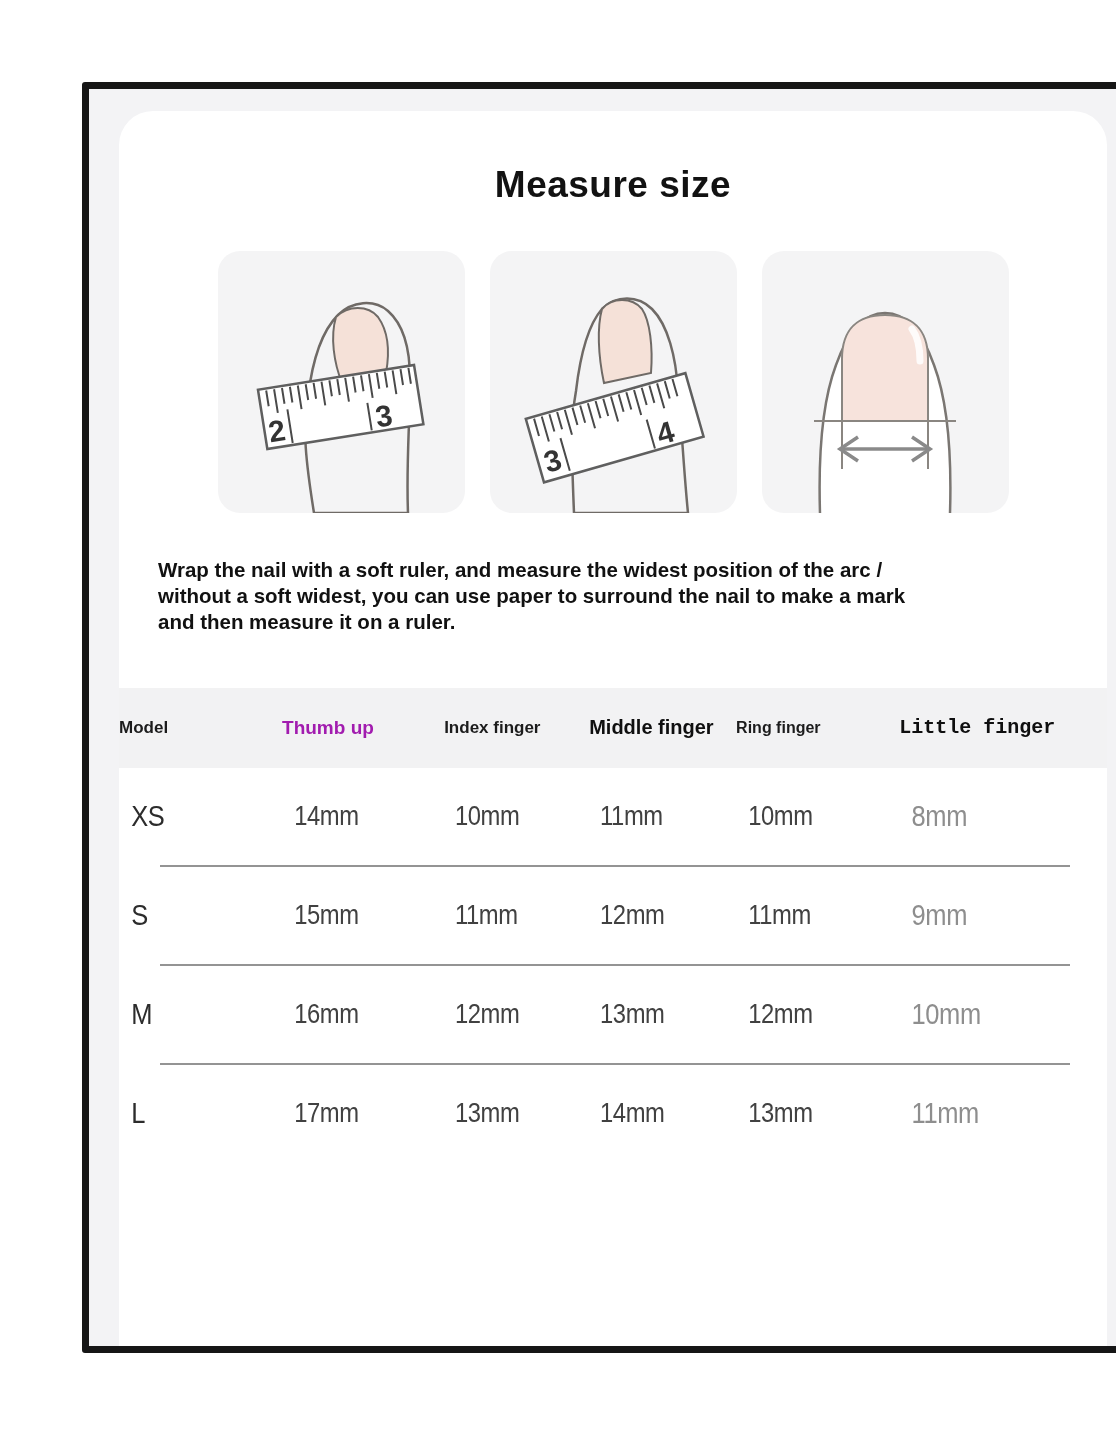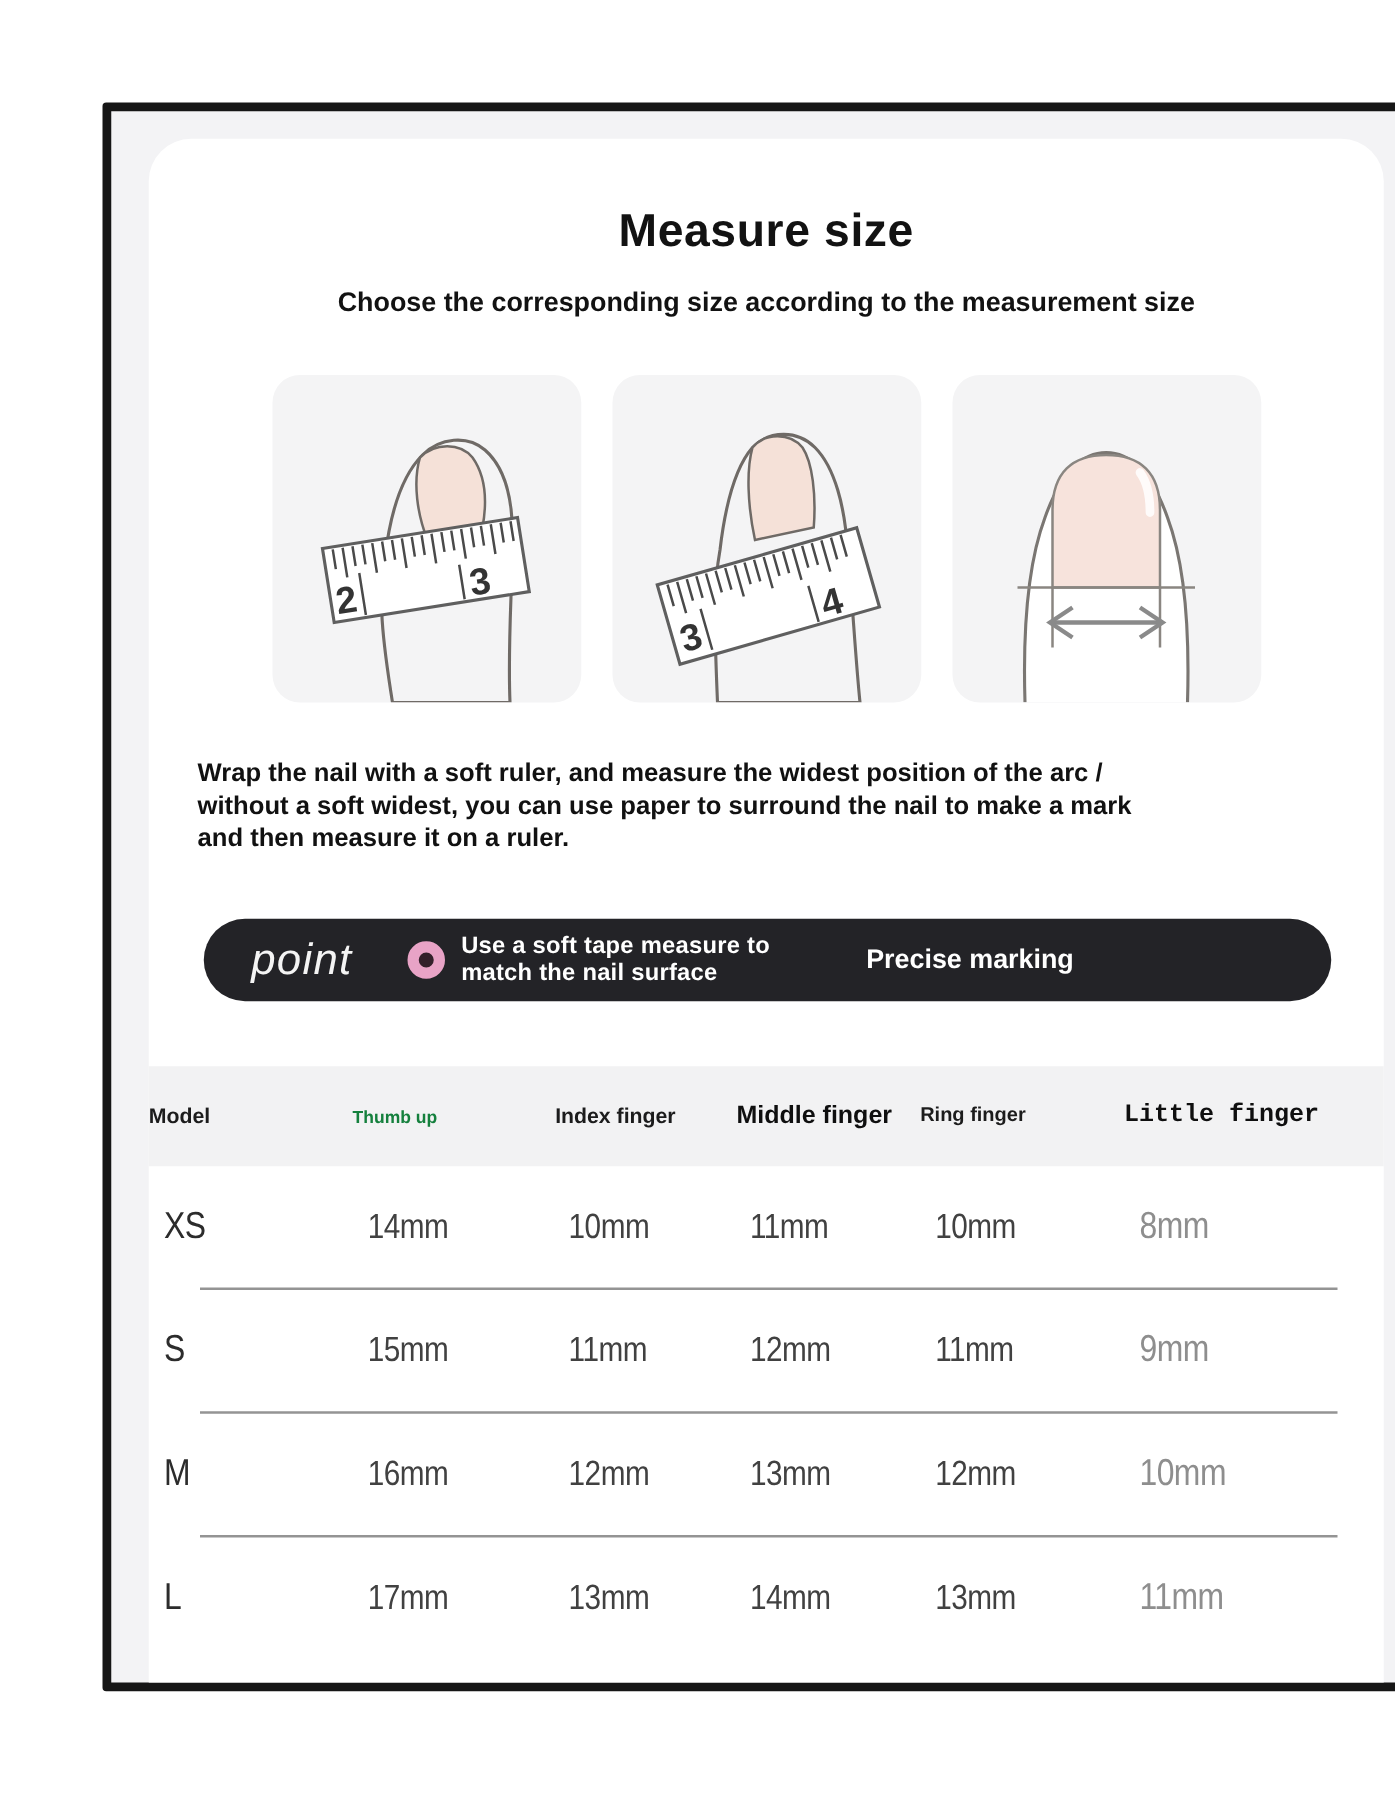--- a/index.html
+++ b/index.html
@@ -59,21 +59,21 @@
   .size-table { margin-top: 52px; }
   .thead, .trow {
     padding-right: 40px;
     display: grid;
     grid-template-columns: 17.2% 17.1% 15.3% 15.5% 17.2% 17.7%;
     align-items: center; text-align: left;
   }
   .thead { height: 80px; background: #f2f2f3; }
   .th { font-weight: 700; color: #1c1c1c; }
   .th-model  { font-size: 17px; }
-  .th-thumb  { font-size: 14px; color: #15803d; }
+  .th-thumb  { font-size: 19px; color: #a21caf; }
   .th-index  { font-size: 17px; }
   .th-middle { font-size: 20px; color: #0f0f0f; }
   .th-ring   { font-size: 16px; }
   .th-little { font-size: 20px; color: #0f0f0f; font-family: Liberation Mono, monospace; }
   .trow { height: 97px; }
   .td {
     display: block; font-size: 28px; color: #414141;
     transform: scaleX(0.85); letter-spacing: -0.5px;
   }
   .td.model { font-size: 30px; color: #2c2c2c; }
@@ -82,21 +82,20 @@
   .ink { stroke: #6f6a66; stroke-width: 2.5; fill: none; }
   .tapnum { font-size: 30px; font-weight: 700; fill: #333333; font-family: "Liberation Sans", sans-serif; }
 </style>
 </head>
 <body>
 
 <div class="frame">
   <div class="card">
 
     <h1 class="title">Measure size</h1>
-    <h2 class="subtitle">Choose the corresponding size according to the measurement size</h2>
 
     <div class="tiles">
 
       <div class="tile">
         <svg viewBox="0 0 247 262">
           <path d="M96 262 C88 212 84 176 90 146 C94 112 102 82 120 64 C134 50 156 48 170 60 C186 74 192 100 192 128 C192 170 188 214 190 262 Z" fill="#fdf8f2" class="ink"></path>
           <path d="M118 66 C130 54 150 54 160 66 C170 80 172 100 168 122 C160 136 136 140 124 132 C116 112 112 86 118 66 Z" fill="#f5e1d8" stroke="#6f6a66" stroke-width="2"></path>
           <g transform="rotate(-9 123 158)">
             <rect x="44" y="126" width="158" height="60" fill="#ffffff" stroke="#5f5f5f" stroke-width="2.5"></rect>
             <path d="M52 128 v16 M60 128 v24 M68 128 v16 M76 128 v16 M84 128 v24 M92 128 v16 M100 128 v16 M108 128 v24 M116 128 v16 M124 128 v16 M132 128 v24 M140 128 v16 M148 128 v16 M156 128 v24 M164 128 v16 M172 128 v16 M180 128 v24 M188 128 v16 M196 128 v16" stroke="#4a4a4a" stroke-width="2" fill="none"></path>
@@ -137,26 +136,20 @@
       </div>
 
     </div>
 
     <div class="instructions">
       <div>Wrap the nail with a soft ruler, and measure the widest position of the arc /</div>
       <div>without a soft widest, you can use paper to surround the nail to make a mark</div>
       <div>and then measure it on a ruler.</div>
     </div>
 
-    <div class="pill">
-      <span class="point">point</span>
-      <span class="donut"></span>
-      <span class="tip">Use a soft tape measure to match the nail surface</span>
-      <span class="precise">Precise marking</span>
-    </div>
 
     <div class="size-table">
       <div class="thead">
         <span class="th th-model">Model</span>
         <span class="th th-thumb">Thumb up</span>
         <span class="th th-index">Index finger</span>
         <span class="th th-middle">Middle finger</span>
         <span class="th th-ring">Ring finger</span>
         <span class="th th-little">Little finger</span>
       </div>

